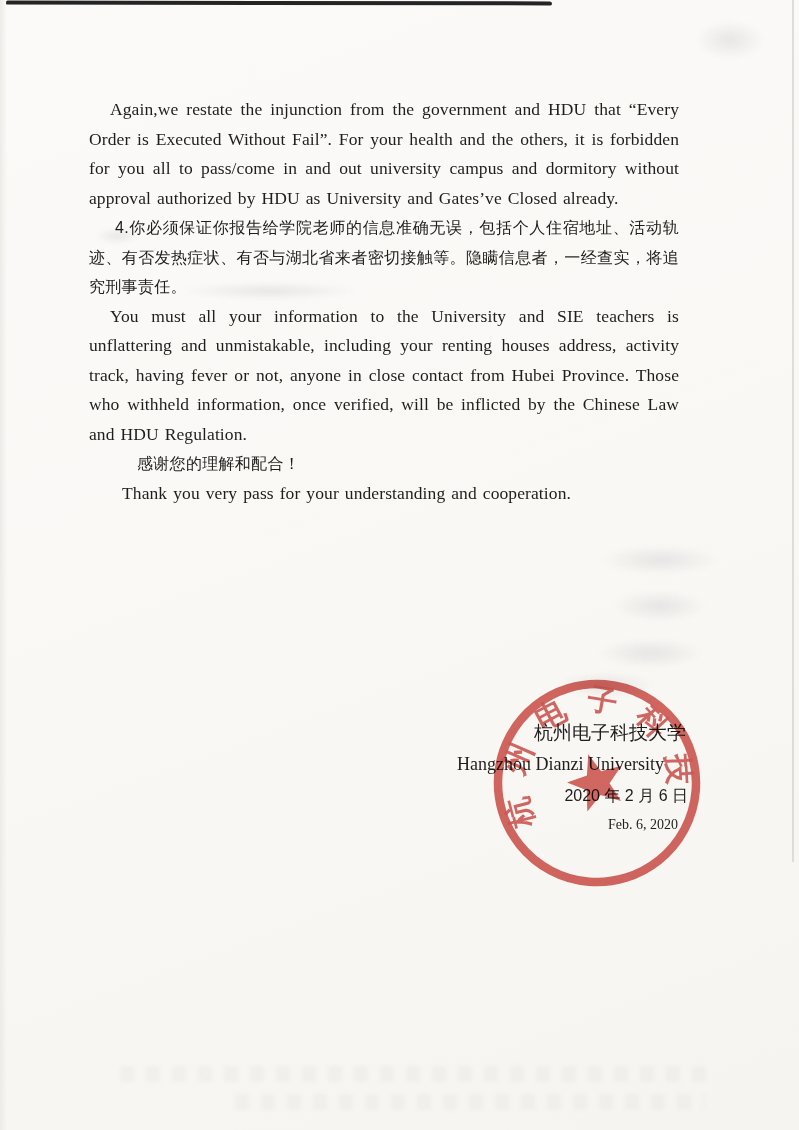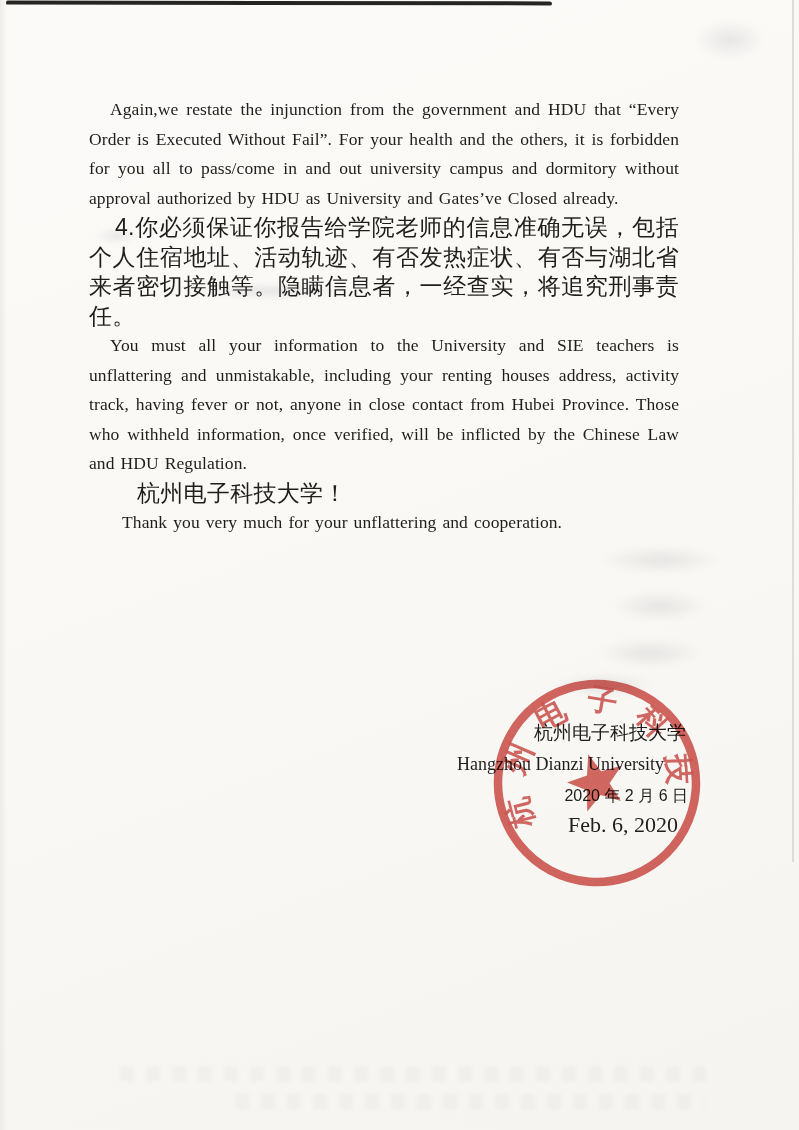--- a/index.html
+++ b/index.html
@@ -14,32 +14,32 @@
   .scan-top{position:absolute;left:6px;top:1px;width:546px;height:4px;background:#242424;border-radius:2px 3px 2px 1px;transform:rotate(.08deg);}
   .scan-right{position:absolute;left:792px;top:0;width:2px;height:862px;background:#d7d6d2;opacity:.8;}
   .scan-left{position:absolute;left:0;top:0;width:7px;height:1130px;background:linear-gradient(90deg,#ecebe8,rgba(236,235,232,0));}
   
   .body-text{
     position:absolute;left:89px;top:95px;width:590px;
     font-size:17.5px;line-height:29.5px;text-align:justify;
     letter-spacing:.1px;word-spacing:1.5px;
   }
   .body-text p{margin:0;}
-  p.zh{font-family:"Liberation Sans","DejaVu Sans",sans-serif;font-size:23px;letter-spacing:.3px;}
+  p.zh{font-family:"Liberation Sans","DejaVu Sans",sans-serif;font-size:16px;letter-spacing:.3px;}
   .ind-en{text-indent:21px;}
   .ind-zh{text-indent:26px;}
   .ind-thanks{text-indent:48px;}
   .ind-close{text-indent:33px;}
   
   .signature{position:absolute;left:402px;top:716px;width:286px;text-align:right;}
   .sig-line{margin:0;}
   .sig-org-zh{font-family:"Liberation Sans","DejaVu Sans",sans-serif;font-size:19px;line-height:33px;padding-right:2px;}
   .sig-org-en{font-size:18px;line-height:31px;padding-right:24px;}
   .sig-date-zh{font-family:"Liberation Sans","DejaVu Sans",sans-serif;font-size:16px;line-height:31px;padding-right:0;}
-  .sig-date-en{font-size:22px;line-height:28px;padding-right:10px;}
+  .sig-date-en{font-size:14px;line-height:28px;padding-right:10px;}
   
   .seal{position:absolute;left:487px;top:673px;width:220px;height:220px;opacity:.82;mix-blend-mode:multiply;pointer-events:none;}
   
   .smudge{position:absolute;filter:blur(2px);pointer-events:none;}
   .smudge-dots{background:radial-gradient(closest-side,rgba(120,120,128,.14),rgba(120,120,128,0));}
   .smudge-band{background:repeating-linear-gradient(90deg,rgba(120,120,128,.09) 0 14px,rgba(120,120,128,0) 14px 26px);opacity:.55;}
 </style>
 </head>
 <body>
 
@@ -56,22 +56,22 @@
   <div class="smudge smudge-dots" style="left:180px;top:282px;width:180px;height:18px;"></div>
   <div class="smudge smudge-dots" style="left:695px;top:20px;width:70px;height:40px;"></div>
   <div class="smudge smudge-band" style="left:120px;top:1066px;width:590px;height:16px;"></div>
   <div class="smudge smudge-band" style="left:235px;top:1094px;width:470px;height:16px;"></div>
   <div class="smudge smudge-dots" style="left:95px;top:228px;width:45px;height:16px;"></div>
 
   <div class="body-text">
     <p class="en ind-en">Again,we restate the injunction from the government and HDU that “Every Order is Executed Without Fail”. For your health and the others, it is forbidden for you all to pass/come in and out university campus and dormitory without approval authorized by HDU as University and Gates’ve Closed already.</p>
     <p class="zh ind-zh">4.你必须保证你报告给学院老师的信息准确无误，包括个人住宿地址、活动轨迹、有否发热症状、有否与湖北省来者密切接触等。隐瞒信息者，一经查实，将追究刑事责任。</p>
     <p class="en ind-en">You must all your information to the University and SIE teachers is unflattering and unmistakable, including your renting houses address, activity track, having fever or not, anyone in close contact from Hubei Province. Those who withheld information, once verified, will be inflicted by the Chinese Law and HDU Regulation.</p>
-    <p class="zh ind-thanks">杭州电子科技大学！</p>
-    <p class="en ind-close">Thank you very much for your unflattering and cooperation.</p>
+    <p class="zh ind-thanks">感谢您的理解和配合！</p>
+    <p class="en ind-close">Thank you very pass for your understanding and cooperation.</p>
   </div>
 
   <div class="signature">
     <p class="sig-line sig-org-zh">杭州电子科技大学</p>
     <p class="sig-line sig-org-en">Hangzhou Dianzi University</p>
     <p class="sig-line sig-date-zh">2020 年 2 月 6 日</p>
     <p class="sig-line sig-date-en">Feb. 6, 2020</p>
   </div>
 
   <div class="seal">

